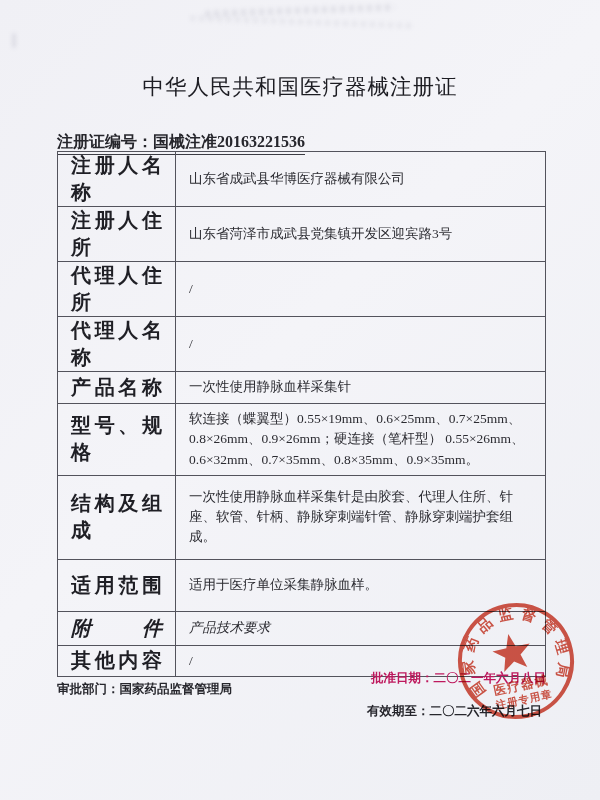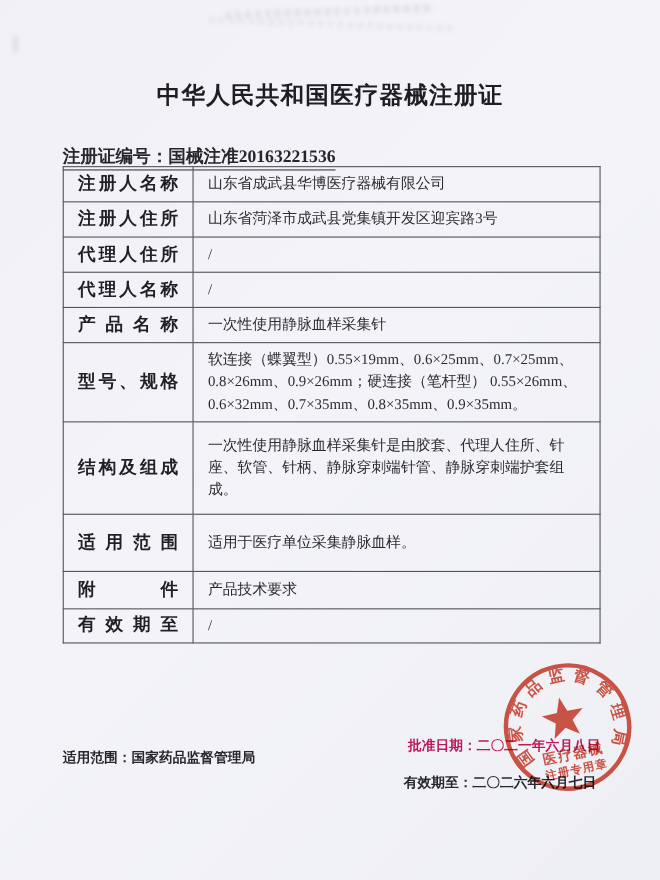--- a/index.html
+++ b/index.html
@@ -4,41 +4,41 @@
 <style>
   html,body { margin:0; padding:0; }
   body {
     width:600px; height:800px; position:relative; overflow:hidden;
     background: linear-gradient(135deg,#f0f0f5 0%,#f4f4f8 45%,#eeeff4 100%);
     font-family:"Liberation Serif","DejaVu Serif",serif;
     color:#2b2b31;
   }
   .title {
     position:absolute; top:72px; left:0; width:600px; margin:0;
-    text-align:center; font-size:21.5px; font-weight:bold;
+    text-align:center; font-size:21.5px; font-weight:normal;
     letter-spacing:1px; color:#1d1d23;
   }
   .regline {
     position:absolute; left:57px; top:132px;
     font-size:16px; font-weight:bold; color:#26262c;
     border-bottom:1.5px solid #3c3c44; padding-bottom:1px;
   }
   table.cert {
     position:absolute; left:57px; top:151px; width:489px;
     border-collapse:collapse; table-layout:fixed;
   }
   table.cert td { border:1.6px solid #53535c; vertical-align:middle; }
   td.lbl {
-    font-weight:bold; font-size:16px; color:#1f1f25;
+    font-weight:bold; font-size:20px; color:#1f1f25;
     padding:0 13px; text-align:justify; text-align-last:justify;
     -moz-text-align-last:justify;
   }
   td.val { font-size:13.5px; padding:5px 10px 5px 13px; line-height:1.5; color:#2b2b31; }
   tr.h32 { height:32px; } tr.h68 { height:68px; } tr.h84 { height:84px; }
-  tr.h52 { height:52px; } tr.h34 { height:34px; } tr.h31 { height:31px; }
+  tr.h52 { height:52px; } tr.h34 { height:34px;font-style:italic; } tr.h31 { height:31px; }
   tr.h54 { height:54px; }
   .dept  { position:absolute; left:57px;  top:681px; font-size:12.5px; font-weight:bold; color:#26262c; }
   .date1 { position:absolute; right:54px; top:670px; font-size:12.5px; font-weight:bold; color:#be185d; }
   .date2 { position:absolute; right:58px; top:703px; font-size:12.5px; font-weight:bold; color:#26262c; }
   .seal {
     position:absolute; left:452px; top:597px; width:128px; height:128px;
     transform:rotate(-12deg); opacity:.88; mix-blend-mode:multiply;
   }
   .bleed {
     position:absolute; filter:blur(2px); opacity:.3; border-radius:3px;
@@ -95,27 +95,27 @@
     </tr>
     <tr class="h52">
       <td class="lbl">适用范围</td>
       <td class="val">适用于医疗单位采集静脉血样。</td>
     </tr>
     <tr class="h34">
       <td class="lbl">附件</td>
       <td class="val">产品技术要求</td>
     </tr>
     <tr class="h31">
-      <td class="lbl">有效期至</td>
+      <td class="lbl">其他内容</td>
       <td class="val">/</td>
     </tr>
   </tbody>
 </table>
 
-<div class="dept">适用范围：国家药品监督管理局</div>
+<div class="dept">审批部门：国家药品监督管理局</div>
 <div class="date1">批准日期：二〇二一年六月八日</div>
 <div class="date2">有效期至：二〇二六年六月七日</div>
 
 <svg class="seal" viewBox="-64 -64 128 128" xmlns="http://www.w3.org/2000/svg">
   <circle r="56" fill="none" stroke="#d0402e" stroke-width="4"></circle>
   <path id="sealArc" d="M -35.2 24.7 A 43 43 0 1 1 35.2 24.7" fill="none"></path>
   <text font-size="14.5" font-weight="bold" fill="#d0402e" letter-spacing="1">
     <textPath href="#sealArc" startOffset="50%" text-anchor="middle" textLength="186">国家药品监督管理局</textPath>
   </text>
   <polygon fill="#d0402e" points="0,-24 -4.8,-10.6 -19,-10.2 -7.8,-1.5 -11.8,12.2 0,4.2 11.8,12.2 7.8,-1.5 19,-10.2 4.8,-10.6" transform="translate(-2,-4)"></polygon>

